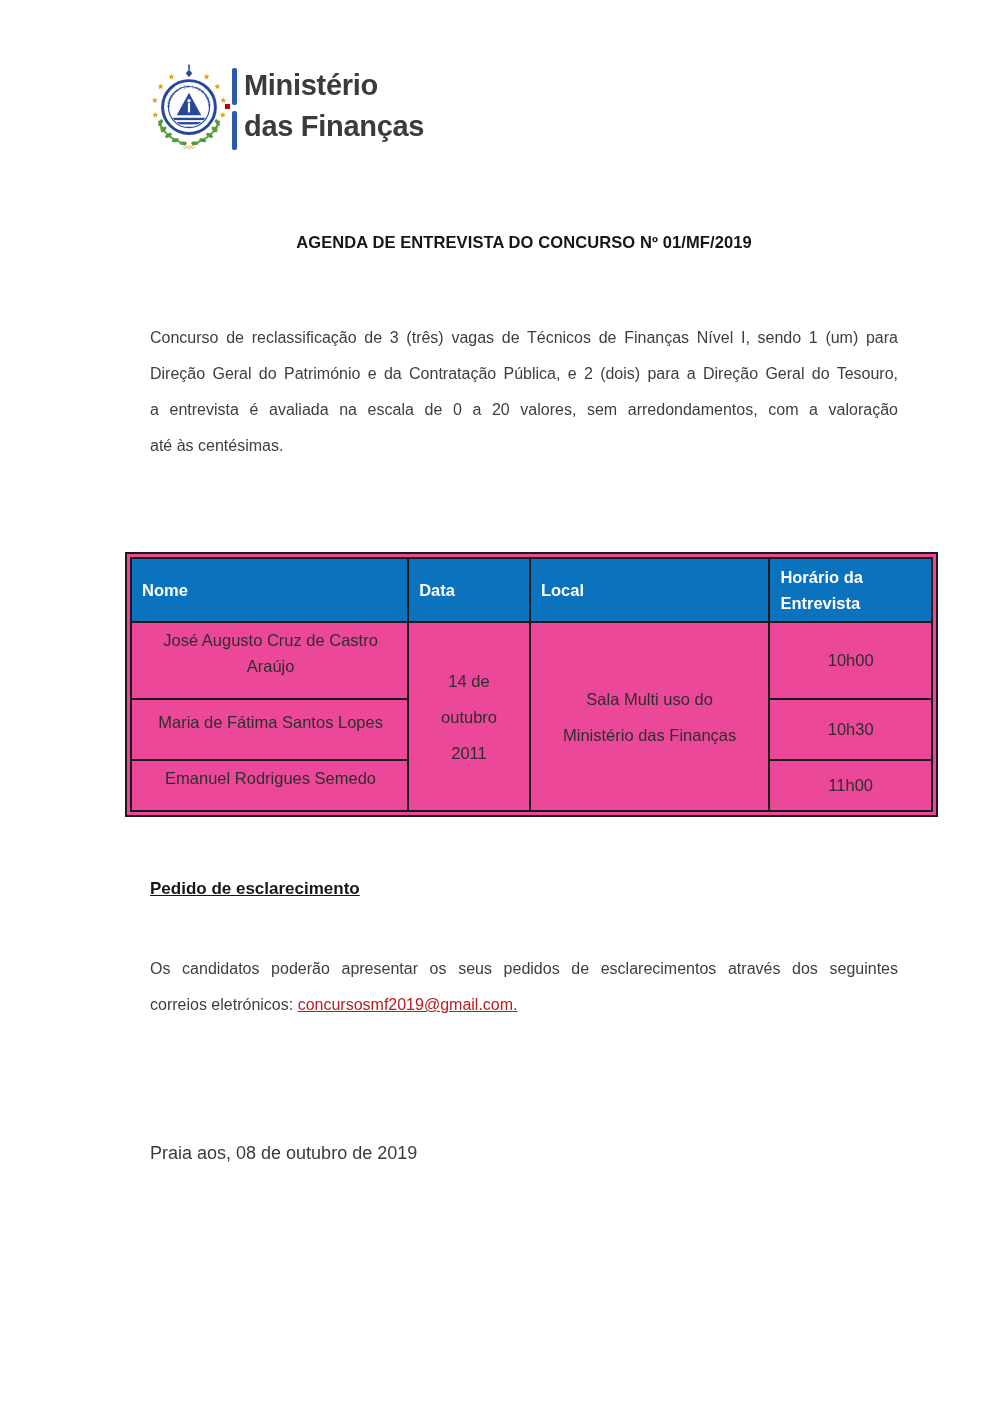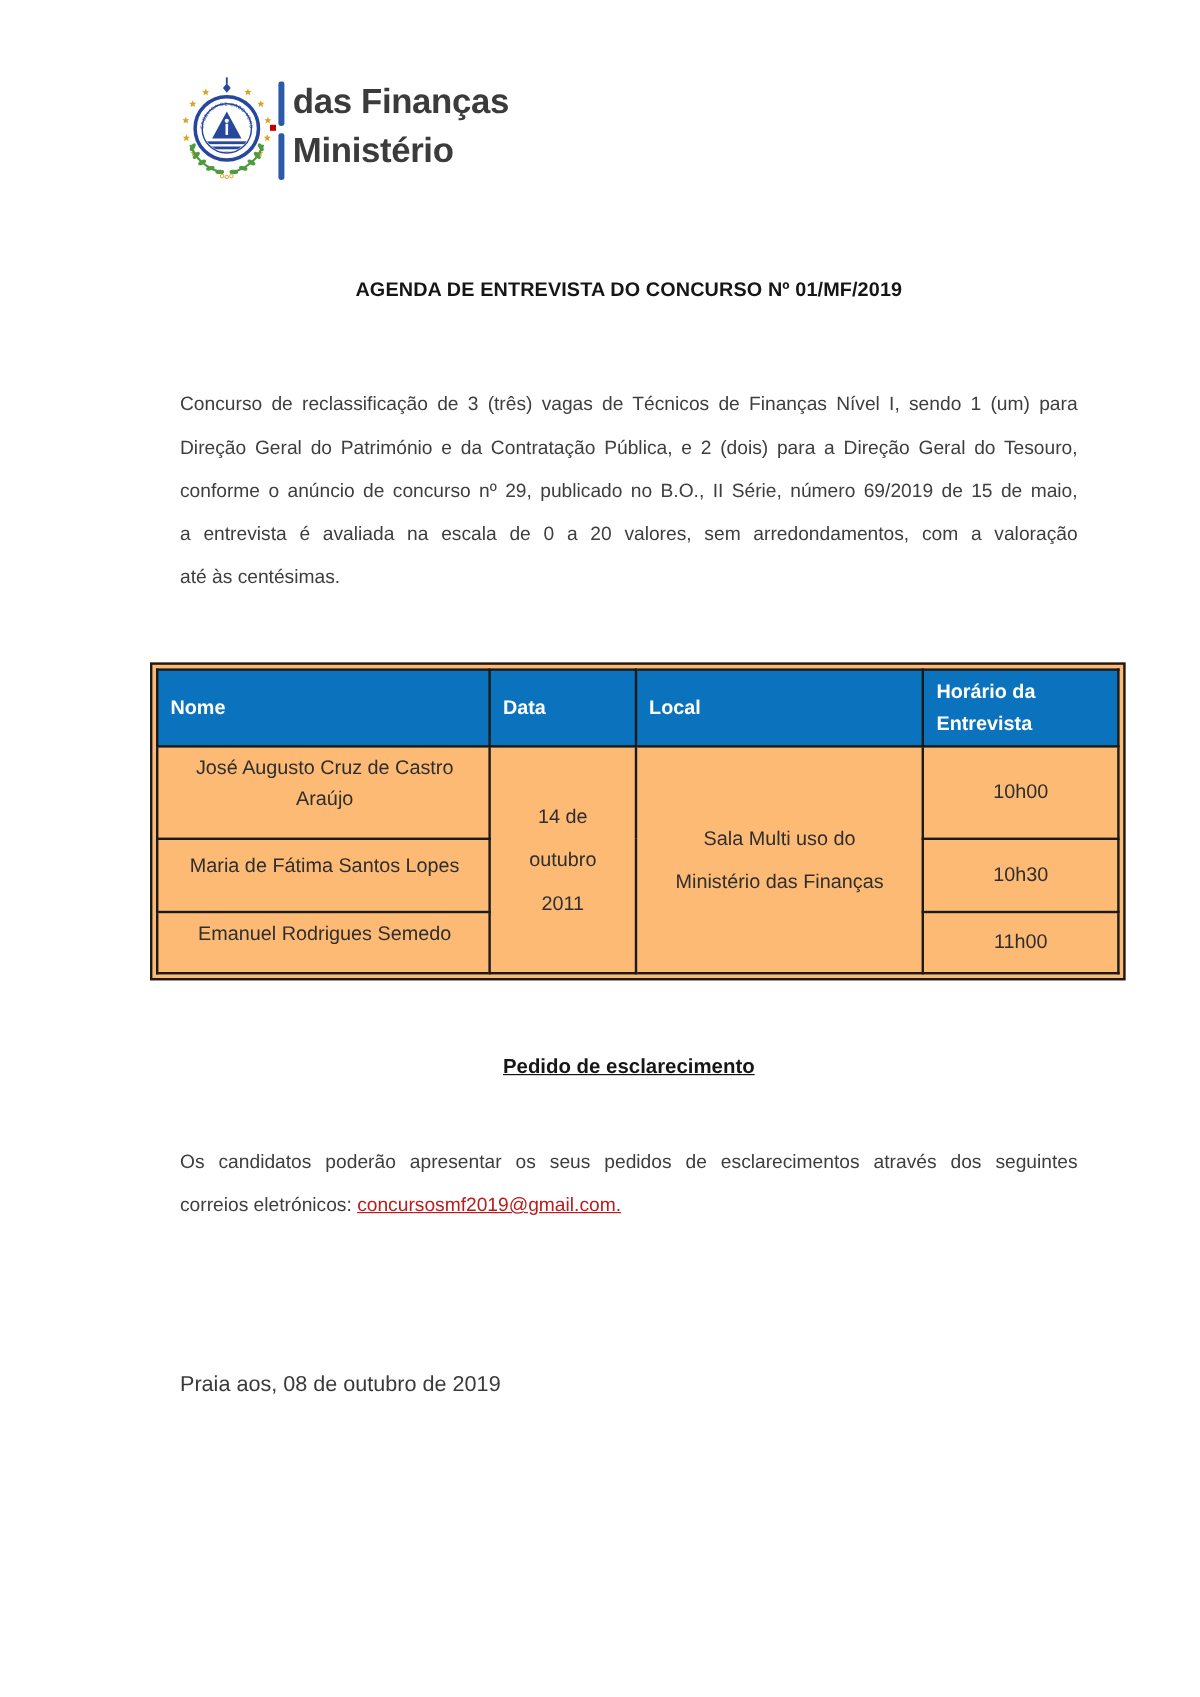--- a/index.html
+++ b/index.html
@@ -29,33 +29,33 @@
            font-weight: bold; font-size: 16.5px; color: #161616; letter-spacing: 0.1px; }
 
   
   .intro { position: absolute; top: 320px; left: 150px; width: 748px;
            font-size: 16px; color: #3E3E3E; }
   .jline { line-height: 36px; text-align: justify; text-align-last: justify; white-space: nowrap; }
   .lline { line-height: 36px; text-align: left; }
 
   
   .tablewrap { position: absolute; top: 552px; left: 125px; width: 813px;
-               border: 2px solid #1A1A1A; padding: 3px; background: #fdba74; }
+               border: 2px solid #1A1A1A; padding: 3px; background: #ec4899; }
   table { width: 100%; border-collapse: collapse; table-layout: fixed; }
   th, td { border: 2px solid #1A1A1A; }
   th { background: #0B72BE; color: #FFFFFF; font-size: 16.5px; font-weight: bold;
        text-align: left; vertical-align: middle; padding: 4px 10px; height: 64px; line-height: 26px; }
   td { font-size: 16.5px; color: #2E2E2E; vertical-align: middle; }
   td.name-cell { text-align: center; padding: 4px 8px 19px 10px; line-height: 26px; }
   td.center-cell { text-align: center; padding: 4px; }
   td.r1 { height: 58px; } td.r2 { height: 61px; margin-left: 32px; } td.r3 { height: 43px; }
   .stackline { line-height: 36px; text-align: center; }
 
   
-  .clar-head { position: absolute; top: 879px; left: 150px; width: 748px; text-align: center;
+  .clar-head { position: absolute; top: 879px; left: 150px; width: 748px; 
                font-weight: bold; font-size: 17px; color: #161616; text-decoration: underline; }
   .clar { position: absolute; top: 951px; left: 150px; width: 748px; font-size: 16px; color: #3E3E3E; }
   a.email { color: #b91c1c; text-decoration: underline; cursor: pointer; }
 
   
   .dateline { position: absolute; top: 1143px; left: 150px; width: 733px; text-align: left;
               font-size: 18px; color: #3A3A3A; }
 </style>
 </head>
 <body>
@@ -126,31 +126,30 @@
       <g stroke="#D9A41E" fill="none" stroke-width="0.8">
         <circle cx="41" cy="84.6" r="1.5"></circle>
           <circle cx="45" cy="85.3" r="1.5"></circle>
           <circle cx="49" cy="84.6" r="1.5"></circle>
       </g>
     </svg>
     <div class="logo-bar seg1"></div>
     <div class="logo-dot"></div>
     <div class="logo-bar seg2"></div>
     <div class="ministry">
+      <div>Ministério</div>
       <div>das Finanças</div>
-      <div>Ministério</div>
     </div>
   </div>
 
   <div class="title">AGENDA DE ENTREVISTA DO CONCURSO Nº 01/MF/2019</div>
 
   <div class="intro">
     <div class="jline">Concurso de reclassificação de 3 (três) vagas de Técnicos de Finanças Nível I, sendo 1 (um) para</div>
     <div class="jline">Direção Geral do Património e da Contratação Pública, e 2 (dois) para a Direção Geral do Tesouro,</div>
-    <div class="jline">conforme o anúncio de concurso nº 29, publicado no B.O., II Série, número 69/2019 de 15 de maio,</div>
     <div class="jline">a entrevista é avaliada na escala de 0 a 20 valores, sem arredondamentos, com a valoração</div>
     <div class="lline">até às centésimas.</div>
   </div>
 
   <div class="tablewrap">
     <table>
       <colgroup>
         <col style="width:34.6%">
           <col style="width:15.2%">
         <col style="width:29.9%">

